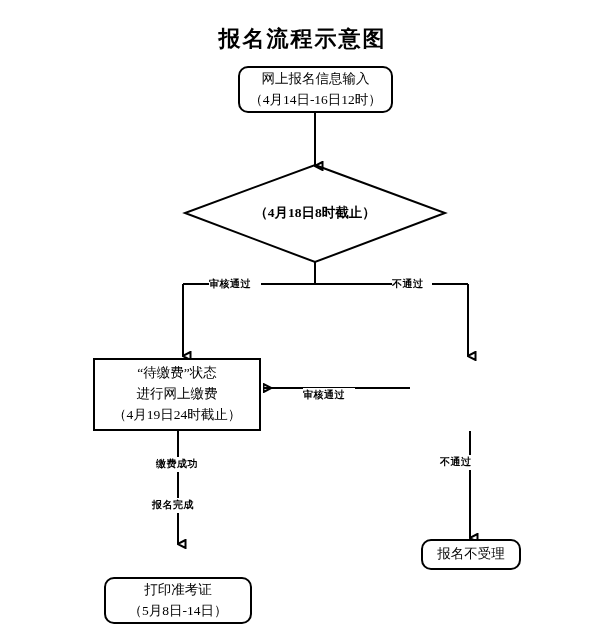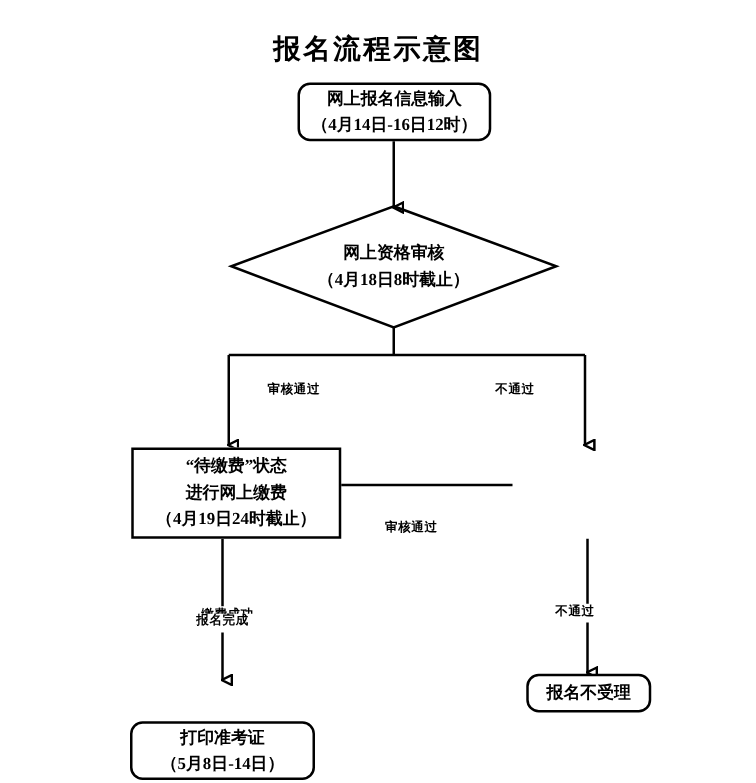--- a/index.html
+++ b/index.html
@@ -34,59 +34,56 @@
   
   .node {
     position: absolute;
     box-sizing: border-box;
     display: flex;
     flex-direction: column;
     align-items: center;
     justify-content: center;
     text-align: center;
     font-size: 13.5px;
-    font-weight: bold;
+    font-weight: normal;
     line-height: 1.55;
     background: #ffffff;
     white-space: nowrap;
   }
   .node .ln { display: block; }
 
   .rounded-box {
     border: 2px solid #000000;
     border-radius: 10px;
   }
   .sharp-box {
     border: 2px solid #000000;
-    margin-left: 12px;
   }
   
   .diamond-label {
     position: absolute;
     display: flex;
     flex-direction: column;
     align-items: center;
     justify-content: center;
     text-align: center;
     font-size: 13.5px;
     font-weight: bold;
     line-height: 1.6;
     white-space: nowrap;
     background: transparent;
   }
   .edge-label {
     position: absolute;
     font-size: 10px;
     font-weight: bold;
     line-height: 1.45;
-    text-align: center;
     background: #ffffff;
     white-space: nowrap;
     letter-spacing: 0.5px;
-    margin-top: 28px;
   }
   svg.wires {
     position: absolute;
     left: 0; top: 0;
     width: 605px;
     height: 626px;
     pointer-events: none;
   }
   svg.wires line, svg.wires polyline, svg.wires path {
     stroke: #000000;
@@ -128,21 +125,20 @@
 
     <line x1="470" y1="431" x2="470" y2="538" marker-end="url(#arrowDown)"></line>
   </svg>
 
   <div class="node rounded-box" style="left:238px; top:66px; width:155px; height:47px;">
     <span class="ln">网上报名信息输入</span>
     <span class="ln">（4月14日-16日12时）</span>
   </div>
 
   <div class="diamond-label" style="left:215px; top:188px; width:200px; height:50px;">
-    <span class="ln">网上资格审核</span>
     <span class="ln">（4月18日8时截止）</span>
   </div>
 
   <div class="node sharp-box" style="left:93px; top:358px; width:168px; height:73px;">
     <span class="ln">“待缴费”状态</span>
     <span class="ln">进行网上缴费</span>
     <span class="ln">（4月19日24时截止）</span>
   </div>
 
 
@@ -156,17 +152,17 @@
   </div>
 
   <div class="edge-label" style="left:209px; top:277px; width:52px;">审核通过</div>
 
   <div class="edge-label" style="left:392px; top:277px; width:40px;">不通过</div>
 
   <div class="edge-label" style="left:303px; top:388px; width:52px;">审核通过</div>
 
   <div class="edge-label" style="left:156px; top:457px; width:52px;font-family:Liberation Serif, serif;">缴费成功</div>
 
-  <div class="edge-label" style="left:152px; top:463px; width:52px;font-family:Liberation Mono, monospace;">报名完成</div>
+  <div class="edge-label" style="left:152px; top:498px; width:52px;">报名完成</div>
 
   <div class="edge-label" style="left:440px; top:455px; width:40px;">不通过</div>
 
 </div>
 
 </body></html>

